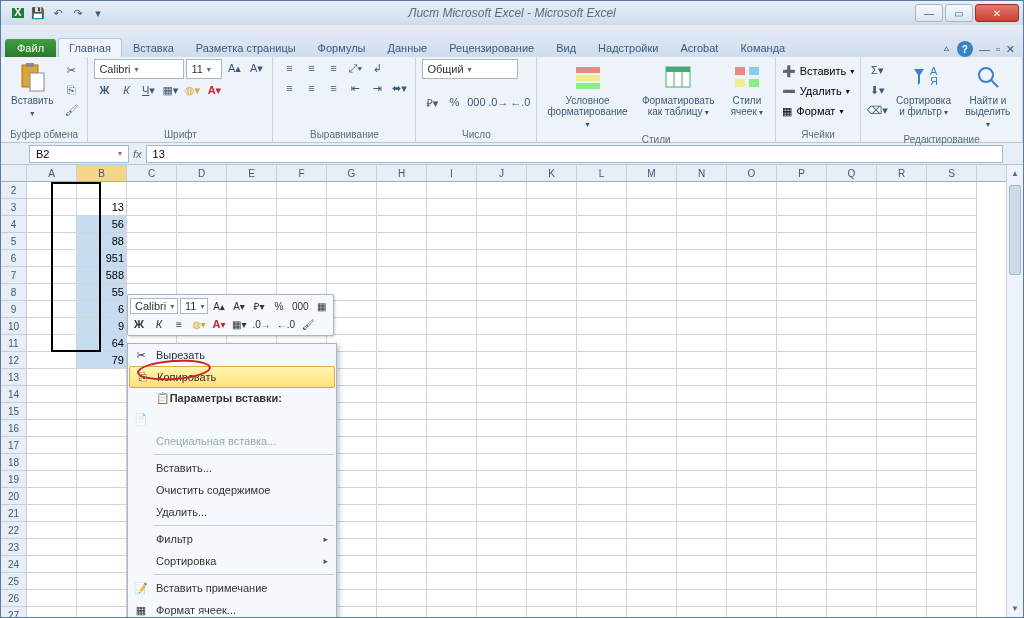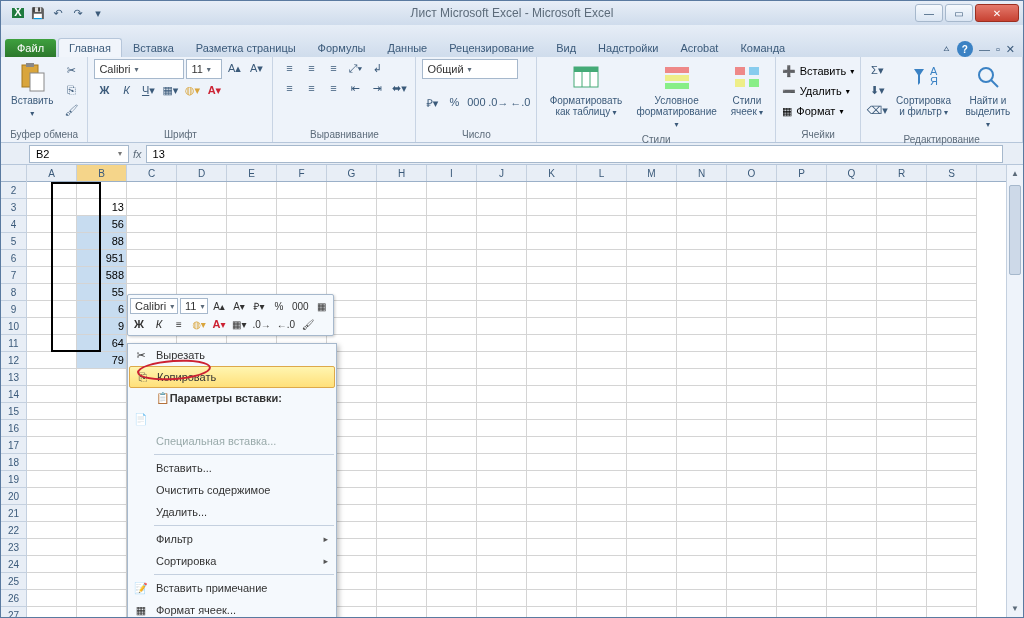--- a/index.html
+++ b/index.html
@@ -4,21 +4,21 @@
 <style>
   * { box-sizing: border-box; margin: 0; padding: 0; font-family: "Segoe UI", Tahoma, sans-serif; font-size: 11px; }
   body { width: 1024px; height: 618px; overflow: hidden; background: #fff; }
   .window { width: 1024px; height: 618px; border: 1px solid #5a7aa0; background: #dce6f4; display: flex; flex-direction: column; }
   
   
   .titlebar { height: 24px; background: linear-gradient(#e7eef7,#cfdcec); display: flex; align-items: center; padding: 0 4px; }
   .titlebar .qat { display: flex; gap: 2px; margin-left: 4px; }
   .qat-btn { width: 18px; height: 18px; border: 1px solid transparent; display: flex; align-items: center; justify-content: center; border-radius: 2px; color: #3b5a7a; }
   .titlebar .spacer { flex: 1; }
-  .titlebar .title { position: absolute; left: 0; right: 0; text-align: center; pointer-events: none; color: #5c6b7a; font-size: 12px; }
+  .titlebar .title { position: absolute; left: 0; right: 0; text-align: center; pointer-events: none; color: #5c6b7a; font-size: 12px; font-style: italic; }
   .win-btns { display: flex; gap: 2px; }
   .win-btn { width: 28px; height: 18px; border: 1px solid #a6b8cc; background: linear-gradient(#f5f9fd,#dbe6f3); border-radius: 3px; display: flex; align-items: center; justify-content: center; font-size: 10px; color: #3b5a7a; }
   .win-btn.close { width: 44px; background: linear-gradient(#e47a6c,#c74232); color: #fff; border-color: #9c2f20; }
   
   
   .tabs { height: 32px; background: linear-gradient(#e7eef7,#cfdcec); display: flex; align-items: flex-end; padding-left: 4px; }
   .file-tab { background: linear-gradient(#3ea03e,#2c782c); color: #fff; padding: 3px 12px; border-radius: 3px 3px 0 0; margin-right: 2px; }
   .tab { padding: 3px 10px; color: #3b5a7a; border: 1px solid transparent; border-bottom: none; }
   .tab.active { background: #f1f5fb; border-color: #b6c6da; border-radius: 3px 3px 0 0; }
   .tabs .right { margin-left: auto; display: flex; gap: 6px; padding-right: 8px; color: #3b5a7a; align-items: center; }
@@ -221,37 +221,37 @@
         </div>
       </div>
       <div class="group-label">Число</div>
     </div>
 
     <div class="group">
       <div class="group-body">
         <div class="big-btn">
             <div class="ico">
               <svg viewBox="0 0 32 32">
+                <rect x="4" y="6" width="24" height="6" fill="#e88"></rect>
+                <rect x="4" y="14" width="24" height="6" fill="#ee8"></rect>
+                <rect x="4" y="22" width="24" height="6" fill="#8e8"></rect>
+              </svg>
+            </div>
+            <div class="lbl arrow-down">Условное форматирование</div>
+          </div>
+        <div class="big-btn">
+            <div class="ico">
+              <svg viewBox="0 0 32 32">
                 <rect x="4" y="6" width="24" height="20" fill="#fff" stroke="#4a7"></rect>
                 <rect x="4" y="6" width="24" height="5" fill="#4a7"></rect>
                 <line x1="12" y1="6" x2="12" y2="26" stroke="#4a7"></line>
                 <line x1="20" y1="6" x2="20" y2="26" stroke="#4a7"></line>
               </svg>
             </div>
             <div class="lbl arrow-down">Форматировать как таблицу</div>
-          </div>
-        <div class="big-btn">
-            <div class="ico">
-              <svg viewBox="0 0 32 32">
-                <rect x="4" y="6" width="24" height="6" fill="#e88"></rect>
-                <rect x="4" y="14" width="24" height="6" fill="#ee8"></rect>
-                <rect x="4" y="22" width="24" height="6" fill="#8e8"></rect>
-              </svg>
-            </div>
-            <div class="lbl arrow-down">Условное форматирование</div>
           </div>
         <div class="big-btn">
             <div class="ico">
               <svg viewBox="0 0 32 32">
                 <rect x="4" y="6" width="10" height="8" fill="#e88"></rect>
                 <rect x="18" y="6" width="10" height="8" fill="#8ce"></rect>
                 <rect x="4" y="18" width="10" height="8" fill="#ee8"></rect>
                 <rect x="18" y="18" width="10" height="8" fill="#8e8"></rect>
               </svg>
             </div>

